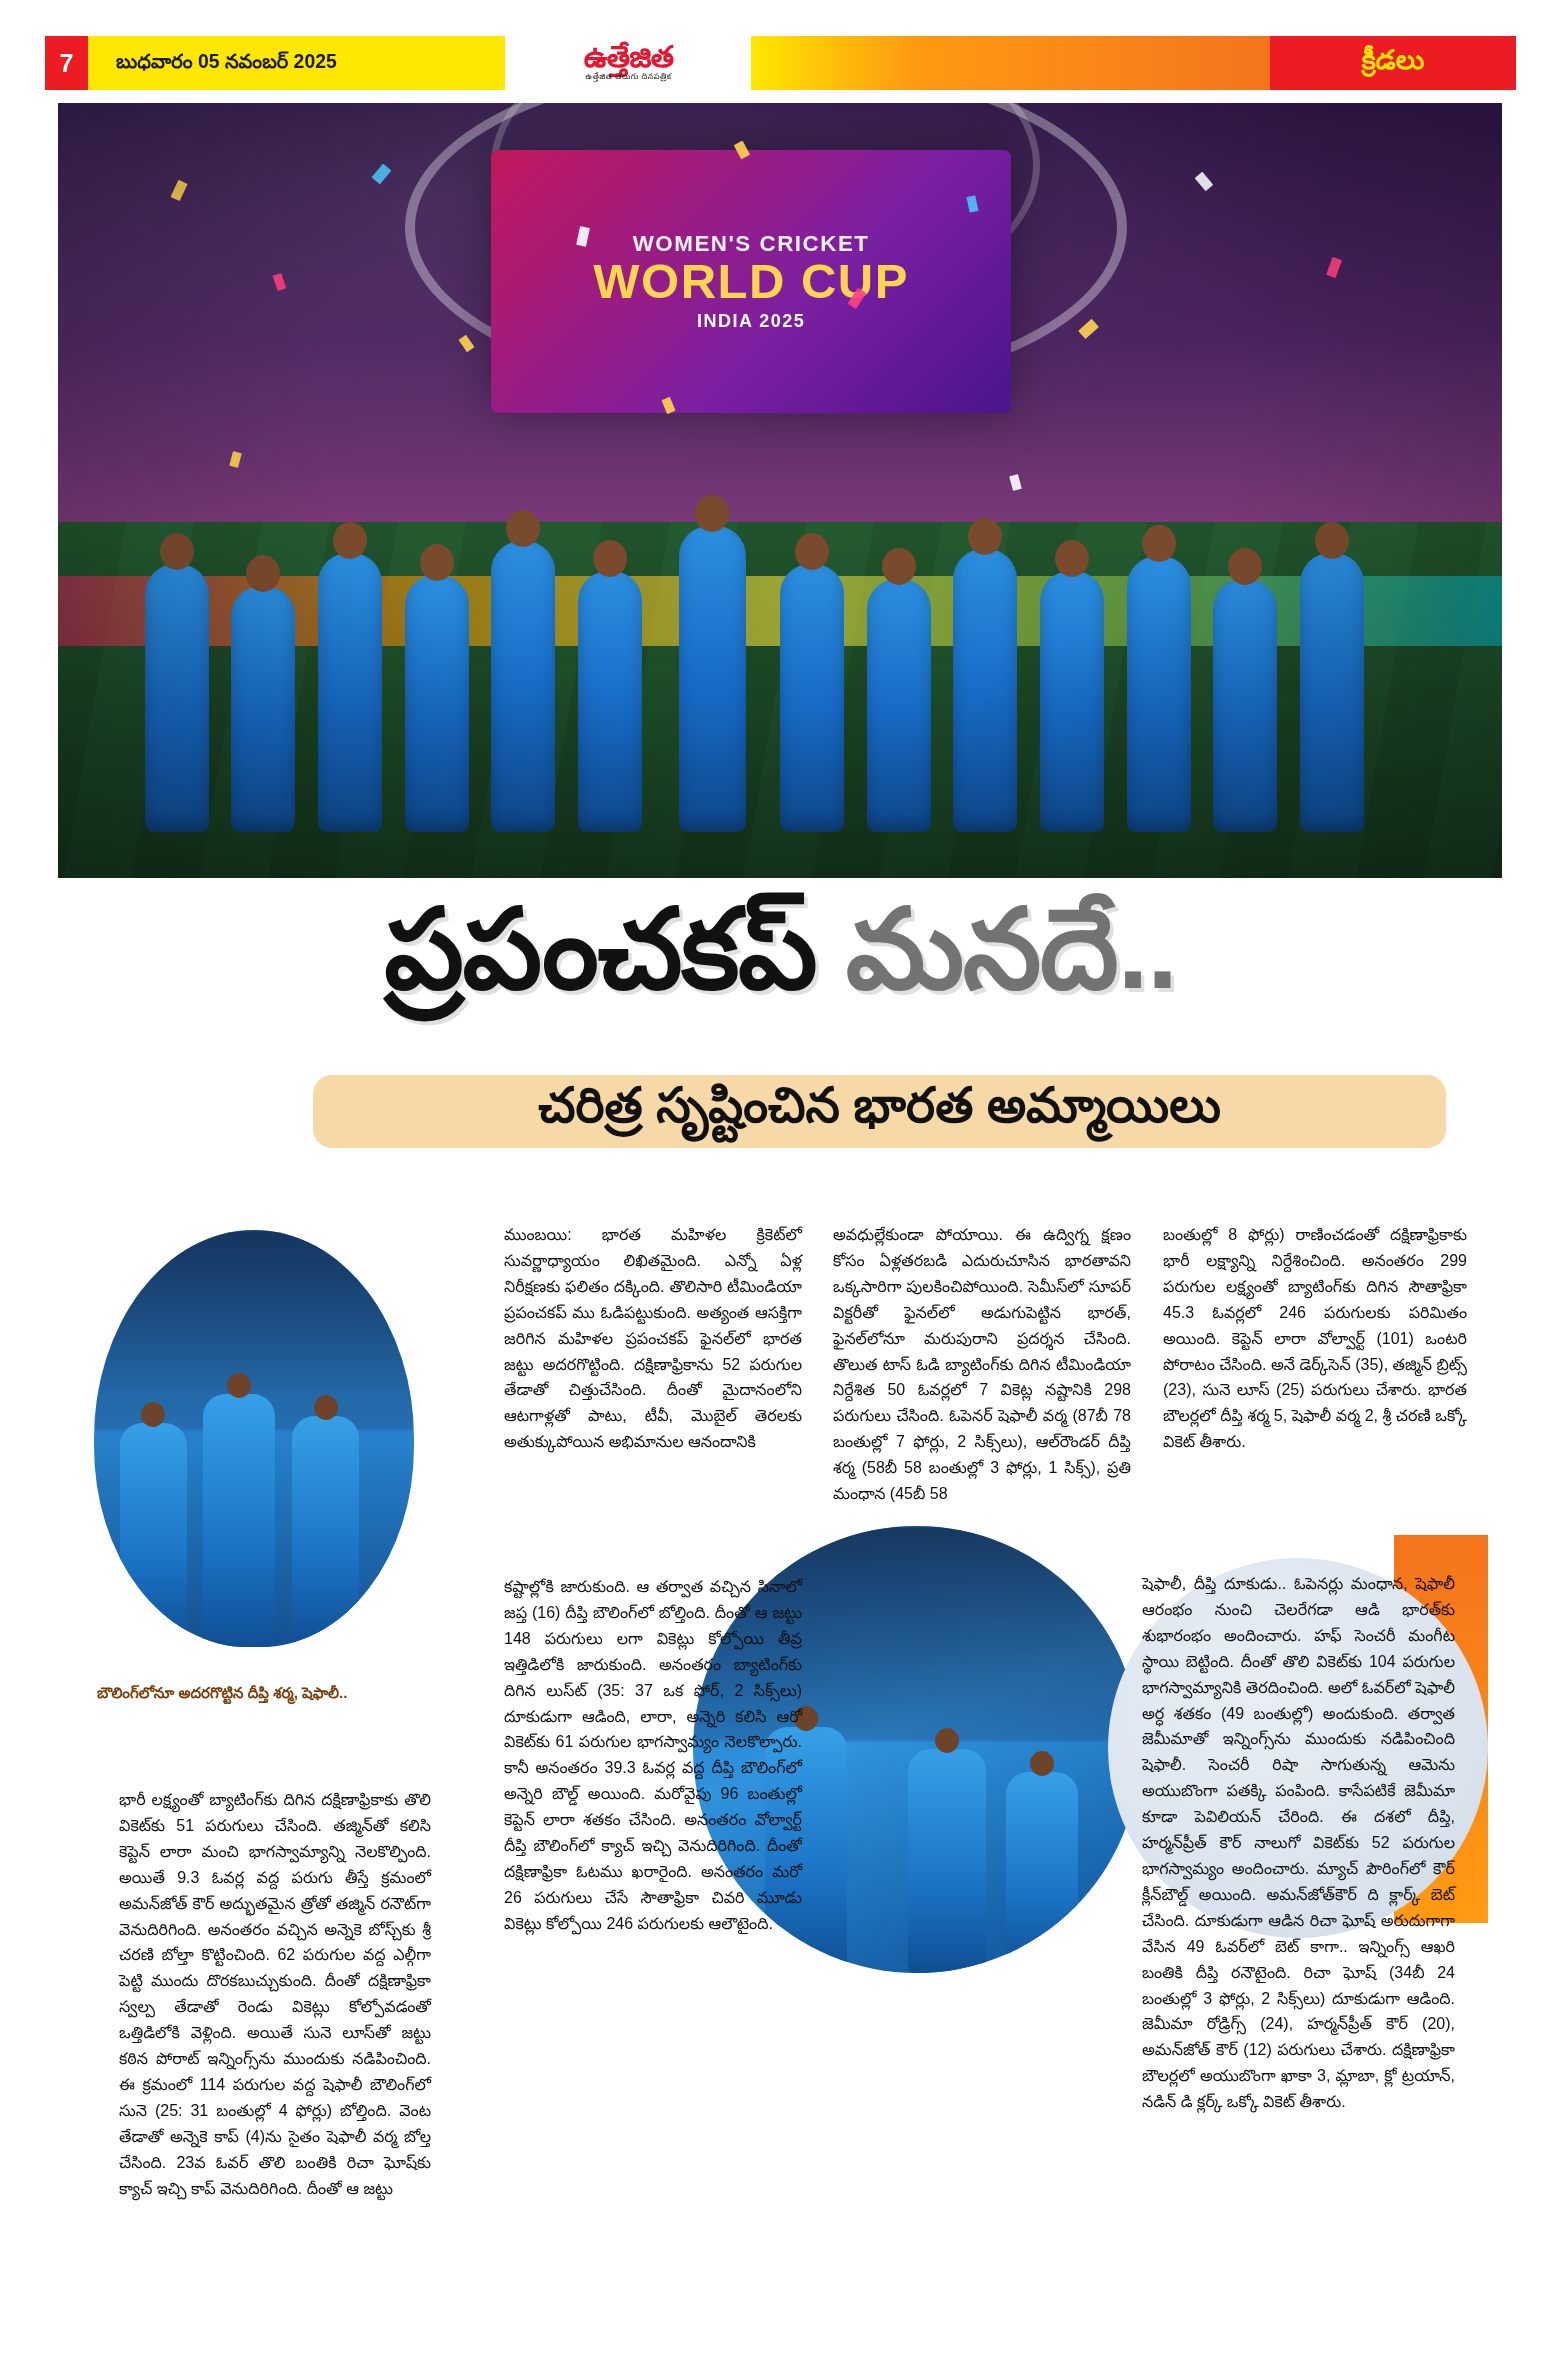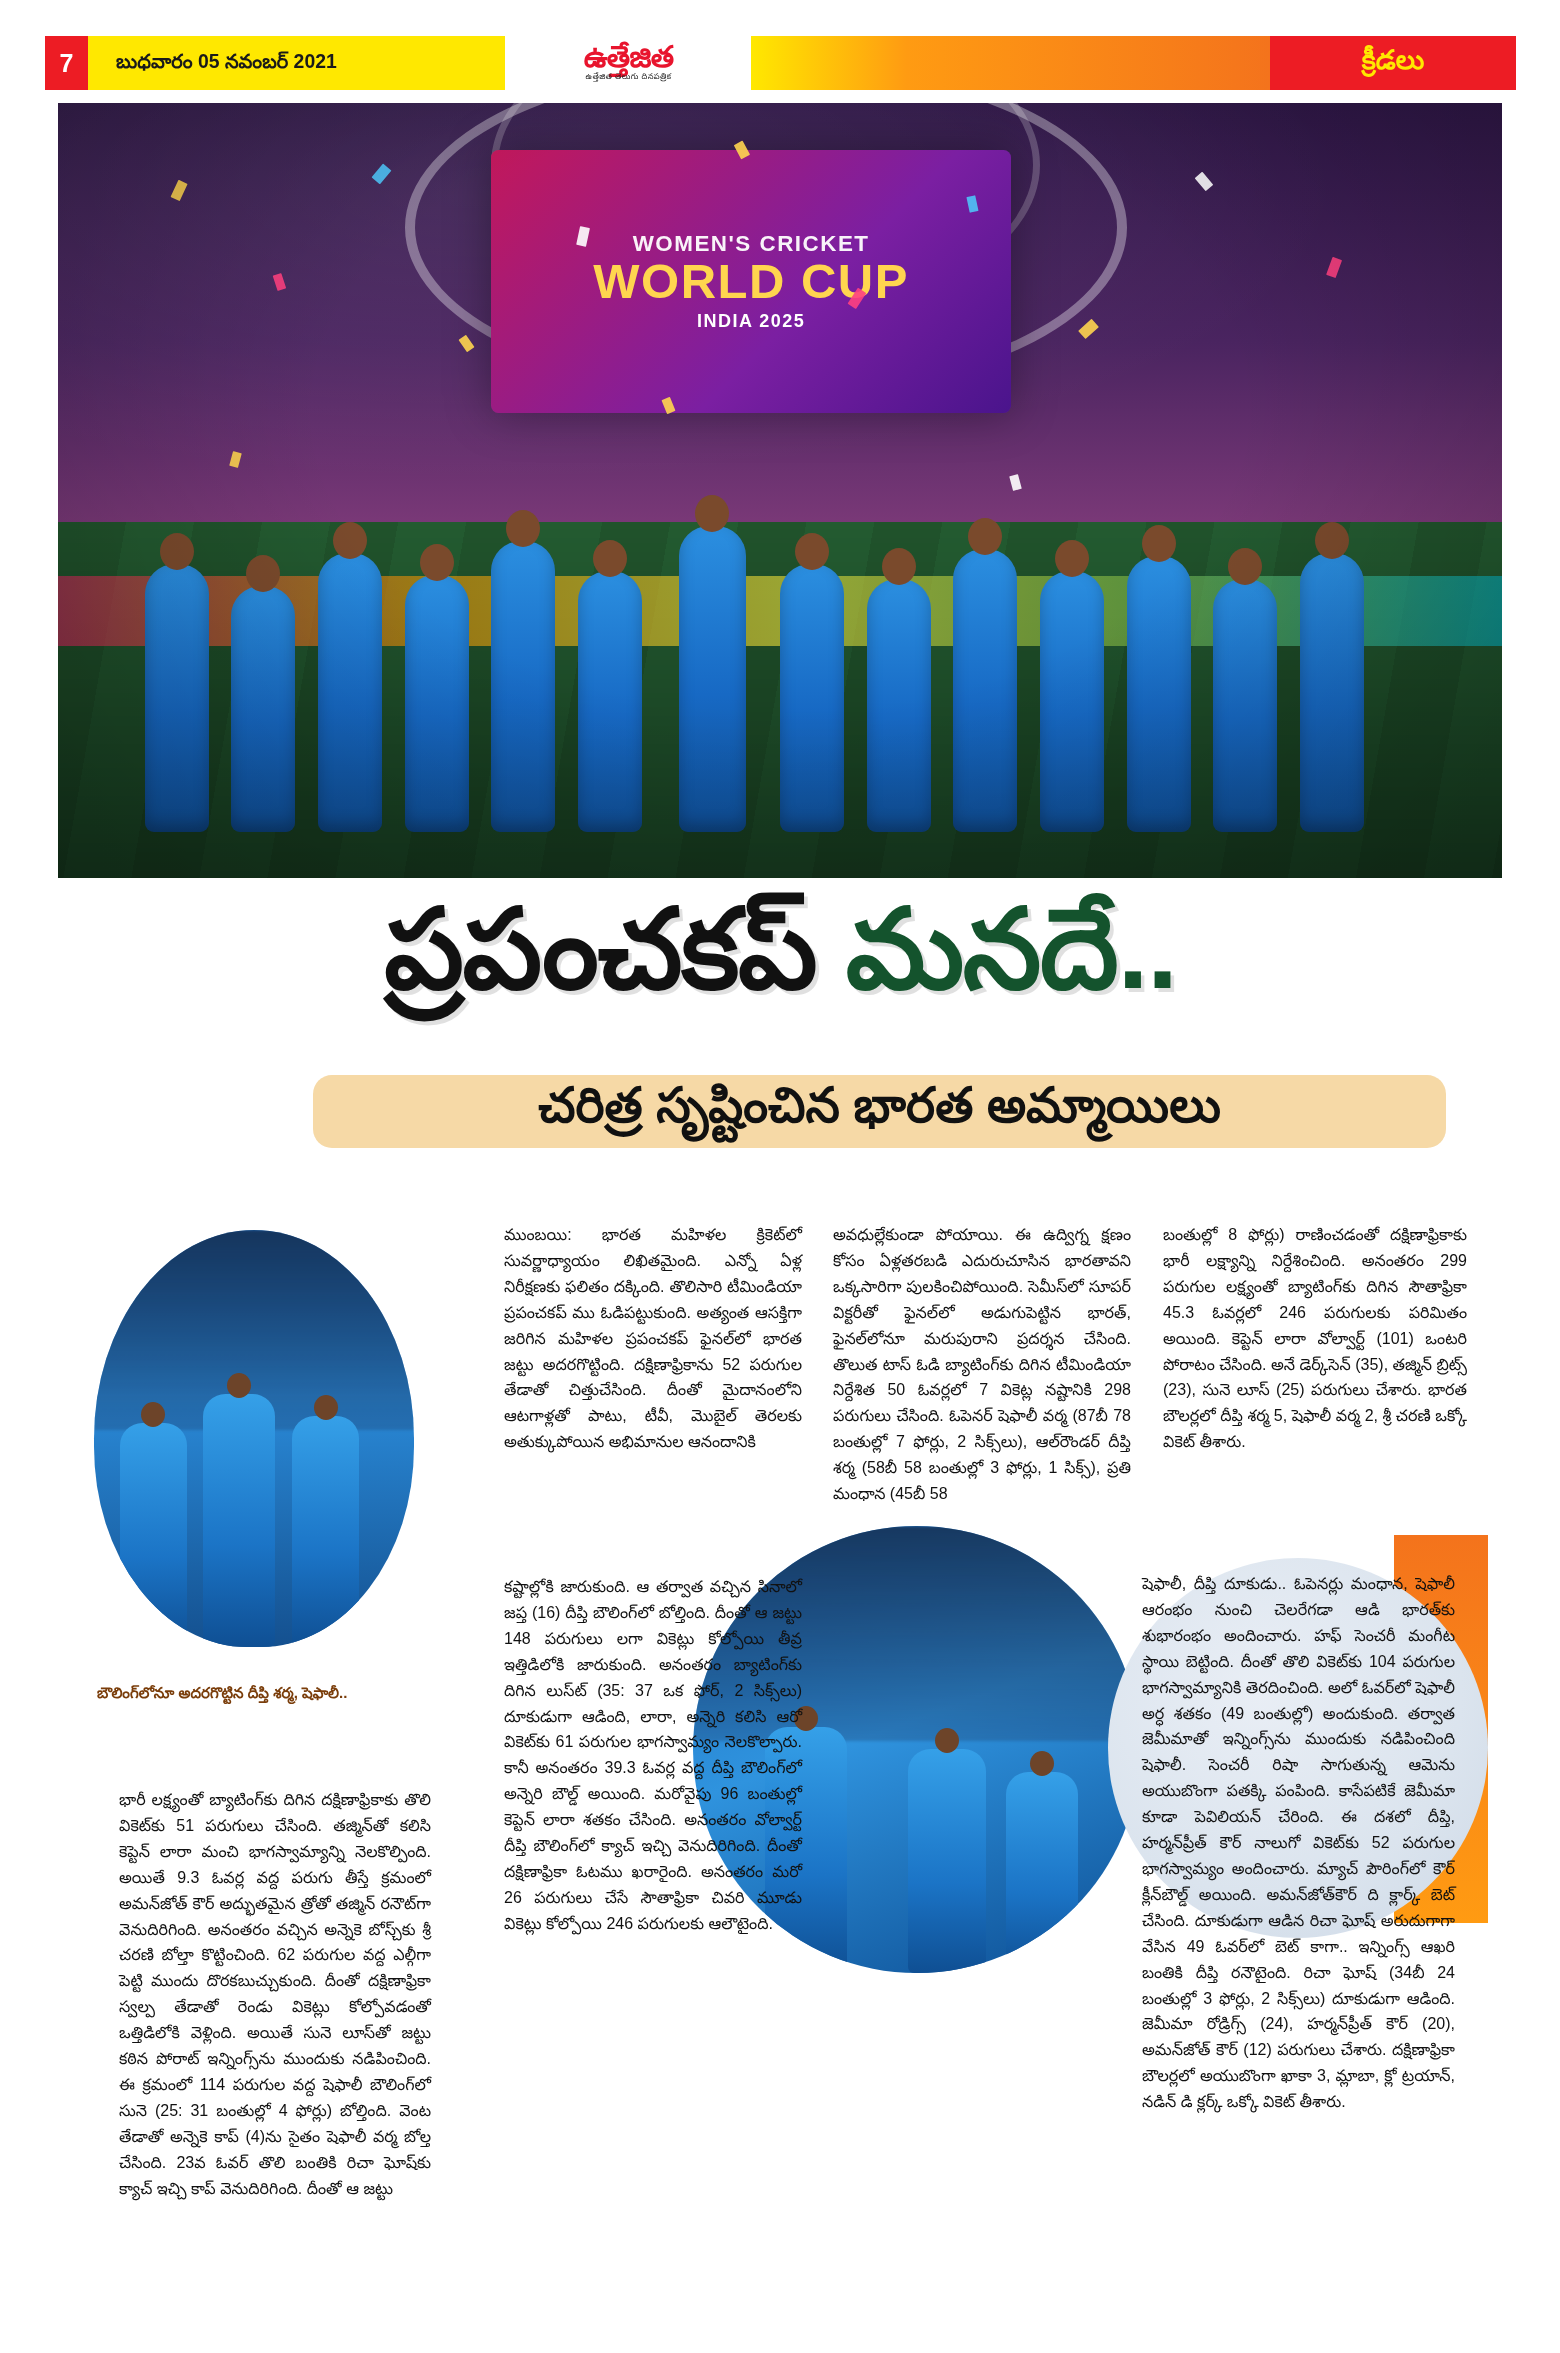--- a/index.html
+++ b/index.html
@@ -107,21 +107,21 @@
 
   
   .headline-wrap {
     position:absolute; left:0; top:891px; width:1561px; text-align:center;
   }
   .headline {
     font-size: 112px; font-weight: bold; line-height: 1.05;
     color:#111; letter-spacing:-1.5px;
     text-shadow: 3.7px 3.7px 0 rgba(0,0,0,.12);
   }
-  .headline .red { color:#14532d; }
+  .headline .red { color:#737373; }
   .subhead-band {
     position:absolute; left:313px; top:1075px; width:1133px; height:73px;
     background:#f6d9a6; display:flex; align-items:center; justify-content:center;border-radius:19px;
   }
   .subhead {
     font-size: 49px; font-weight:bold; color:#111;
   }
 
   
   .col {
@@ -184,21 +184,21 @@
   }
   .cap1 { left:97px; top:1683px; width: 298px; }
 
   .col-c3 { left: 1142px; top: 1571px; width: 306px; }
 </style>
 </head>
 <body>
 
 <div class="masthead">
   <div class="page-num">7</div>
-  <div class="date-box">బుధవారం 05 నవంబర్ 2021</div>
+  <div class="date-box">బుధవారం 05 నవంబర్ 2025</div>
   <div class="logo-box">
     <div class="logo-main">ఉత్తేజిత</div>
     <div class="logo-sub">ఉత్తేజిత తెలుగు దినపత్రిక</div>
   </div>
   <div class="orange-fill"></div>
   <div class="section-box">క్రీడలు</div>
 </div>
 
 <div class="hero">
   <div class="hero-inner">

